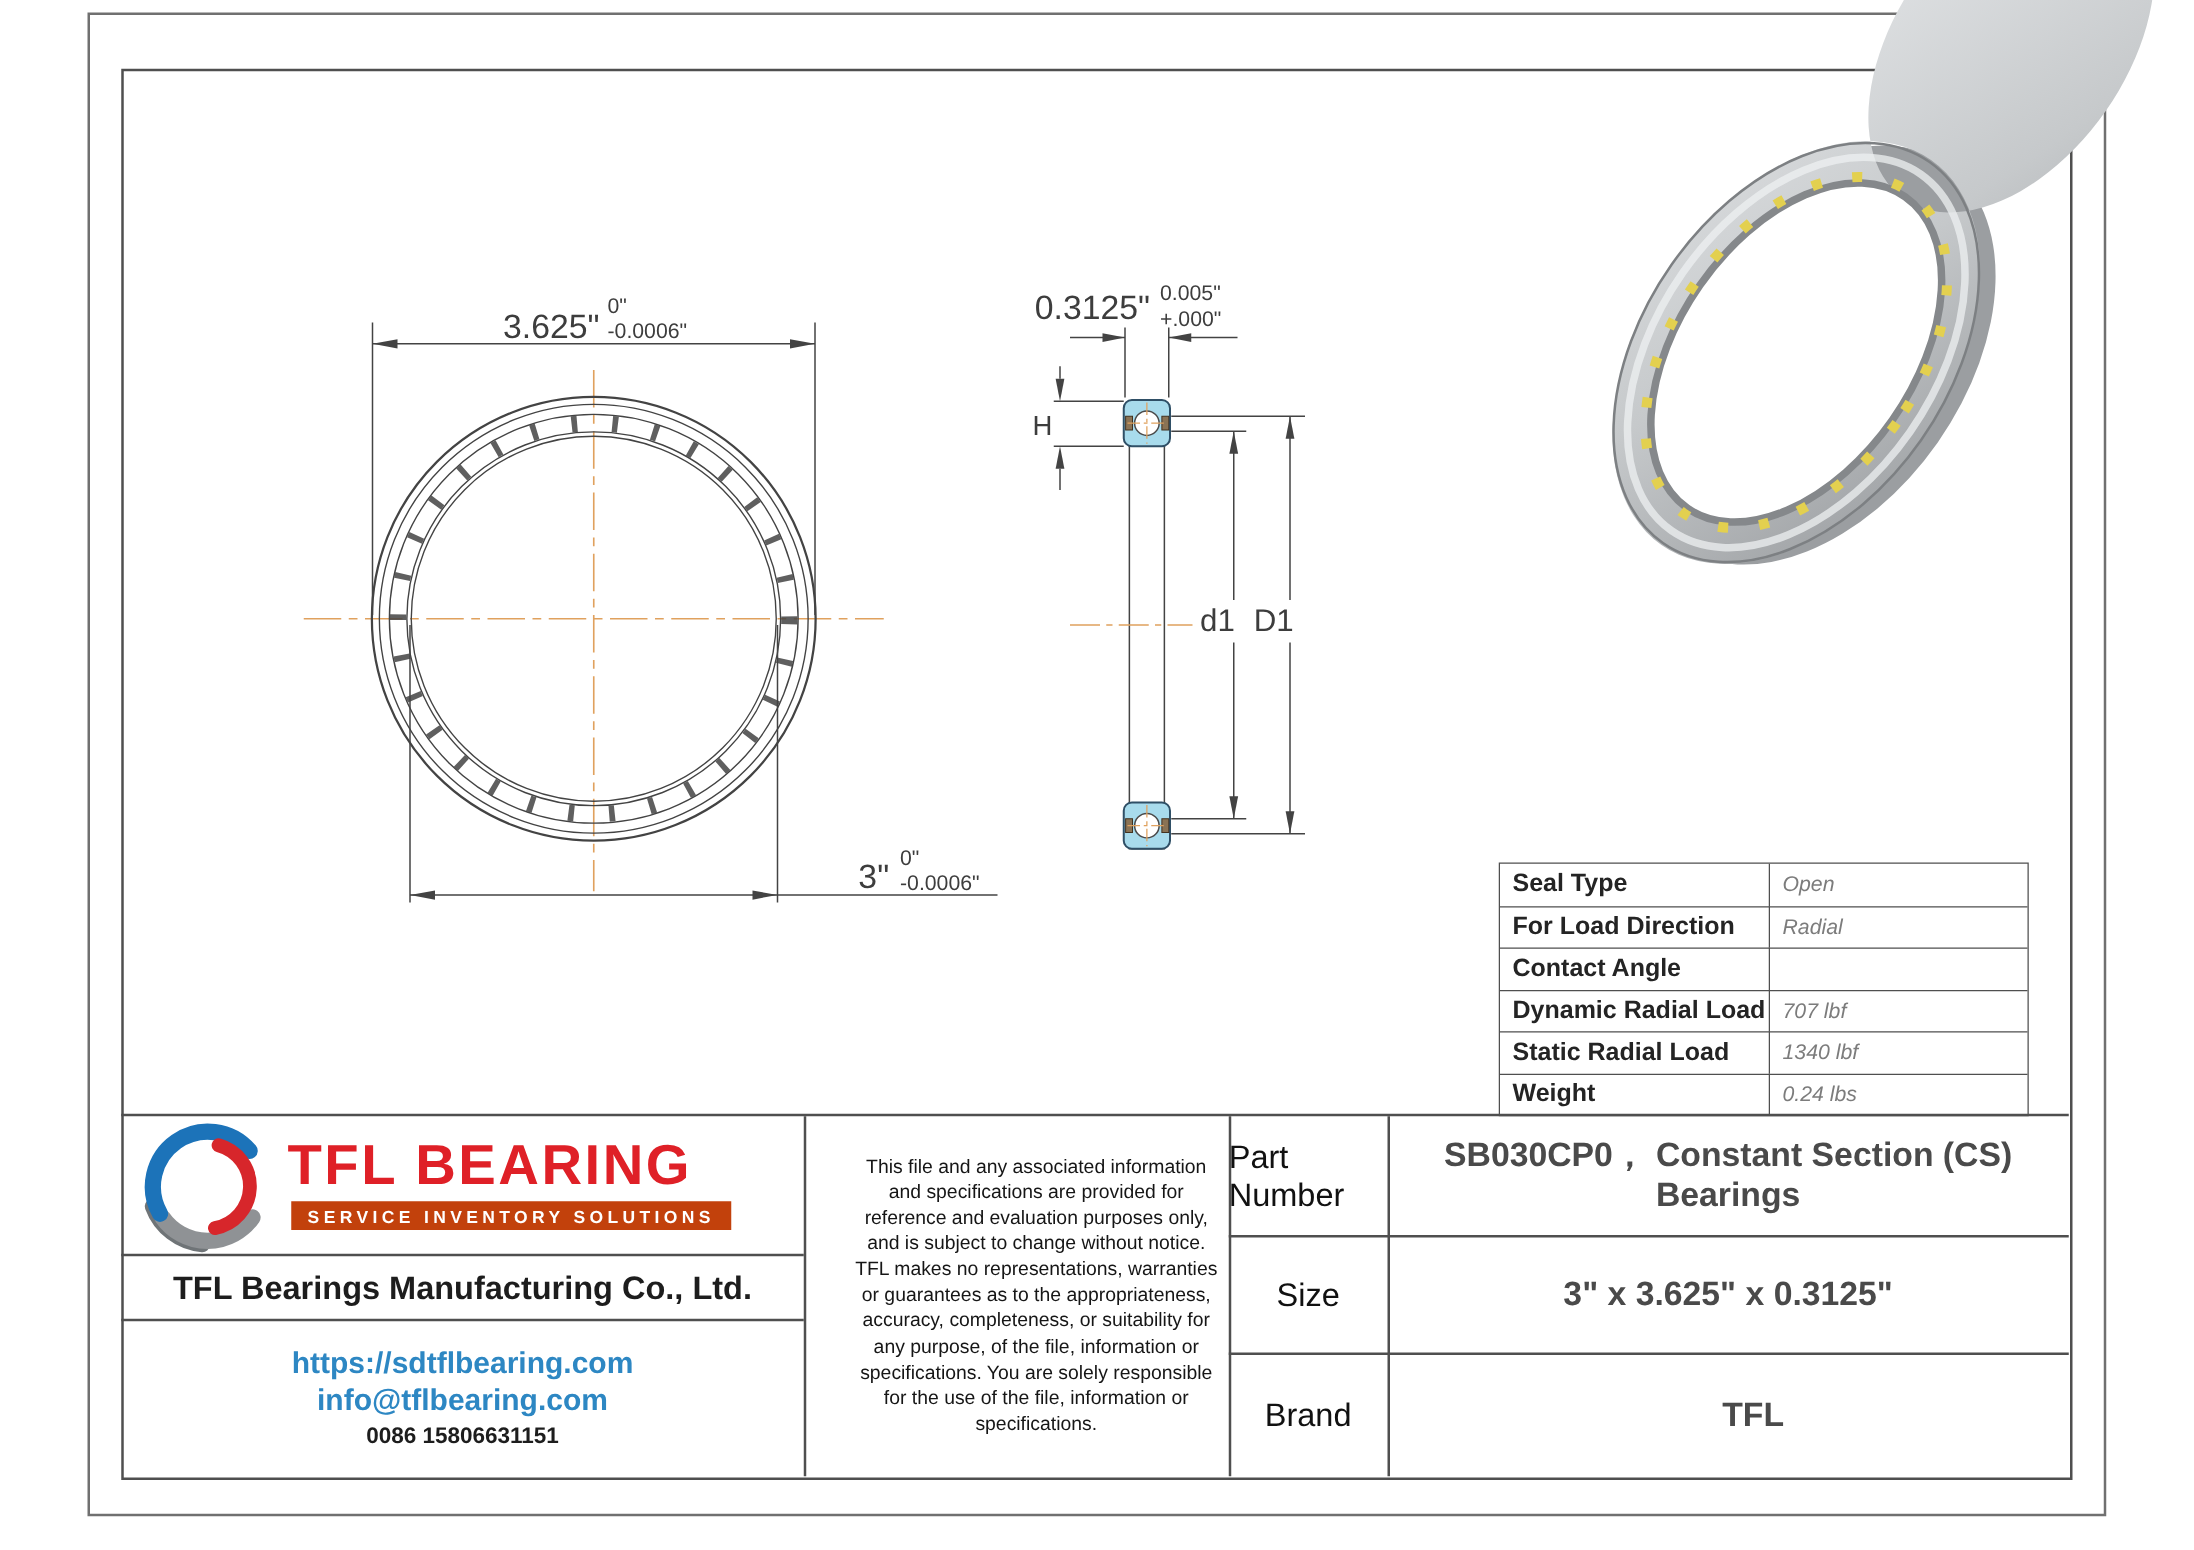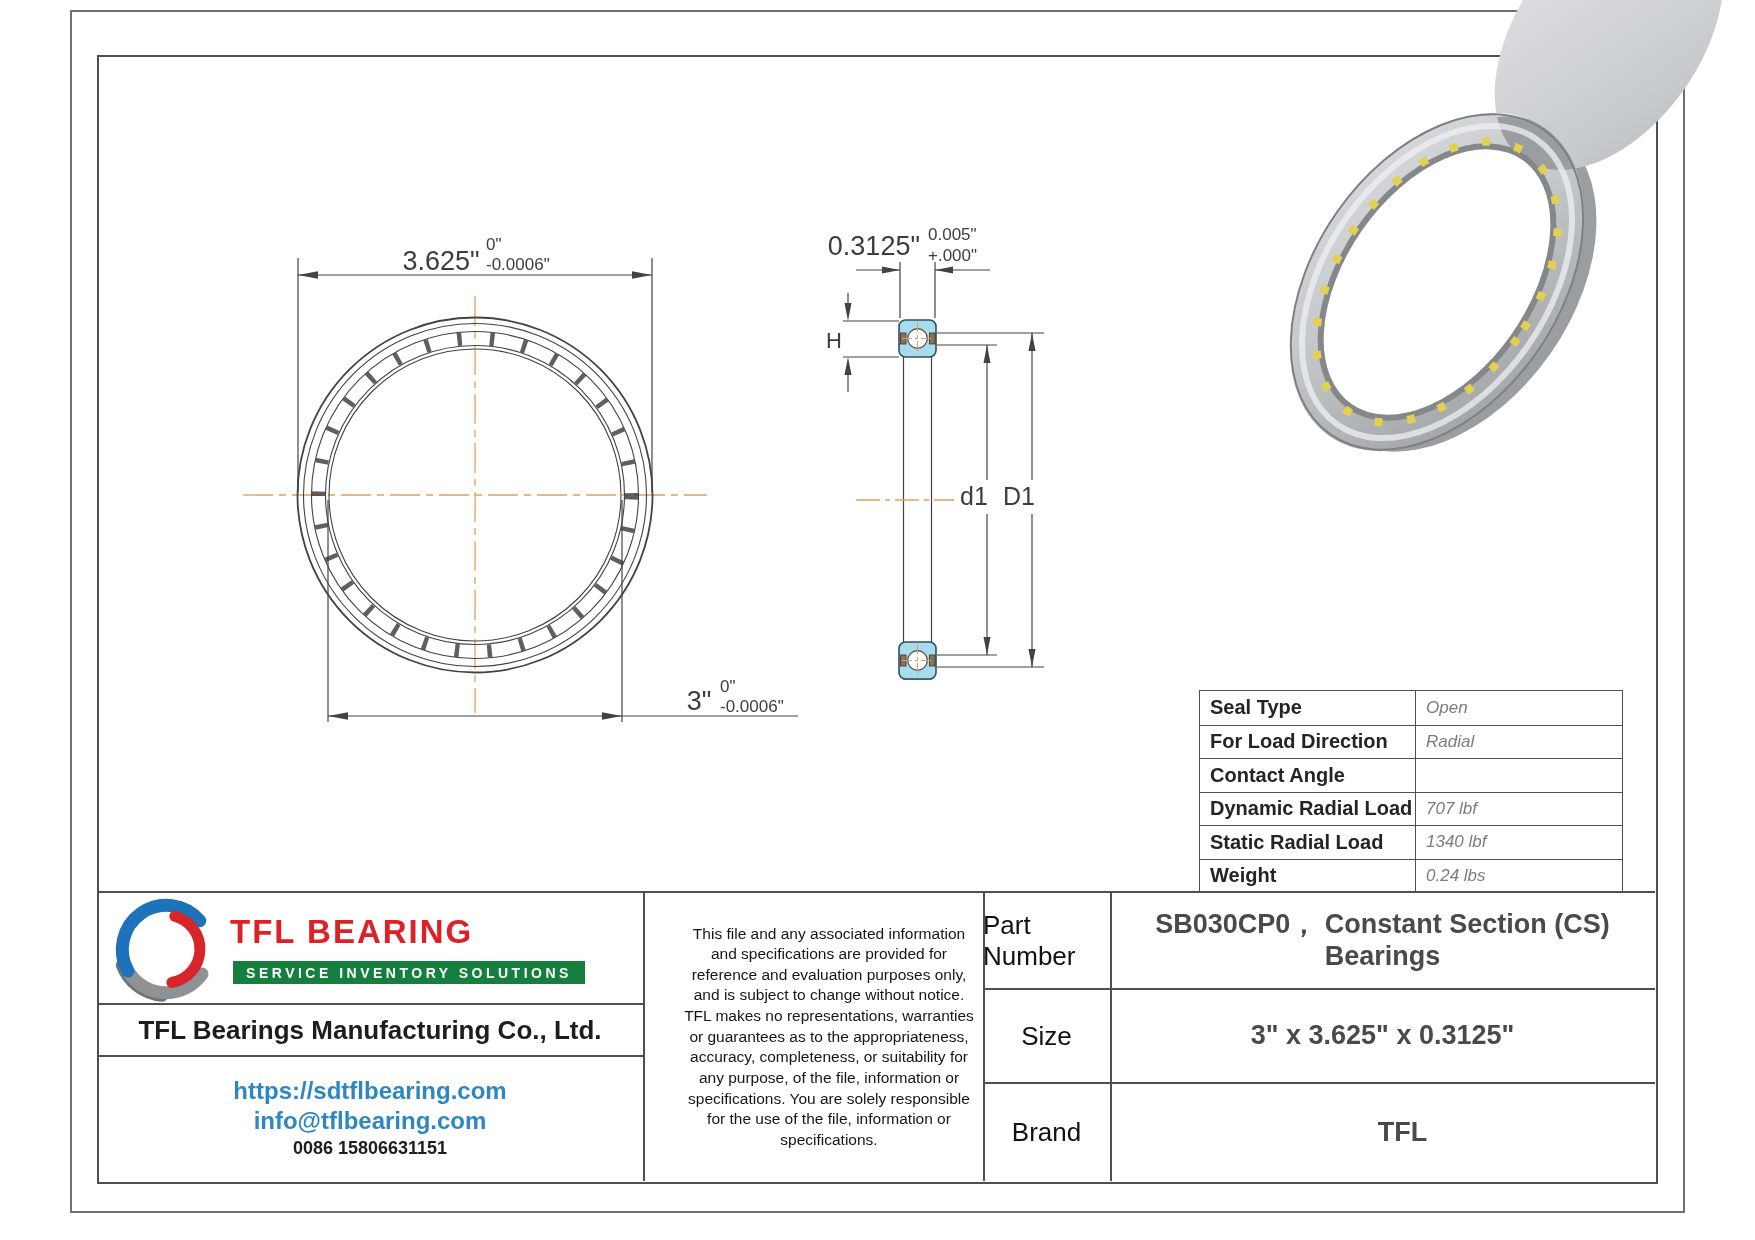--- a/index.html
+++ b/index.html
@@ -26,23 +26,23 @@
   #company-address{font-size:17.5px;font-weight:bold;color:#1d1d1d;white-space:pre-line;line-height:1.25;}
   .link{font-size:24px;font-weight:bold;color:#2d87c3;text-decoration:none;line-height:1.28;}
   #phone-number{font-size:18px;font-weight:bold;color:#1d1d1d;line-height:1.3;}
   #disclaimer-cell{left:643px;top:893px;width:372px;height:288px;display:flex;align-items:center;justify-content:center;}
   #disclaimer-text{font-size:15.5px;color:#161616;text-align:center;white-space:pre-line;line-height:1.33;width:336px;}
   .field-label{position:absolute;left:983px;width:127px;display:flex;align-items:center;justify-content:center;
      font-size:26px;color:#111;}
   .field-value{position:absolute;left:1110px;width:545px;display:flex;align-items:center;justify-content:center;
      font-size:27px;font-weight:bold;color:#4a4a4a;text-align:center;white-space:pre-line;line-height:1.15;}
   
-  #brand-wordmark{left:230px;top:906px;width:360px;height:52px;font-size:33px;font-weight:bold;color:#df2027;
+  #brand-wordmark{left:230px;top:906px;width:360px;height:52px;font-size:45px;font-weight:bold;color:#df2027;
      letter-spacing:2px;display:flex;align-items:center;}
-  #logo-tagline{left:233px;top:961px;width:352px;height:23px;background:#15803d;color:#fff;
+  #logo-tagline{left:233px;top:961px;width:352px;height:23px;background:#c2410c;color:#fff;
      font-size:14px;font-weight:bold;letter-spacing:3.5px;display:flex;align-items:center;justify-content:center;}
   svg text{font-family:"Liberation Sans",sans-serif;fill:#3d3d3d;}
 </style>
 </head>
 <body>
 
 <div class="abs" id="outer-border"></div>
 <div class="abs" id="drawing-frame"></div>
 
 <svg class="abs" style="left:0;top:0;" width="1755" height="1240" viewBox="0 0 1755 1240">

